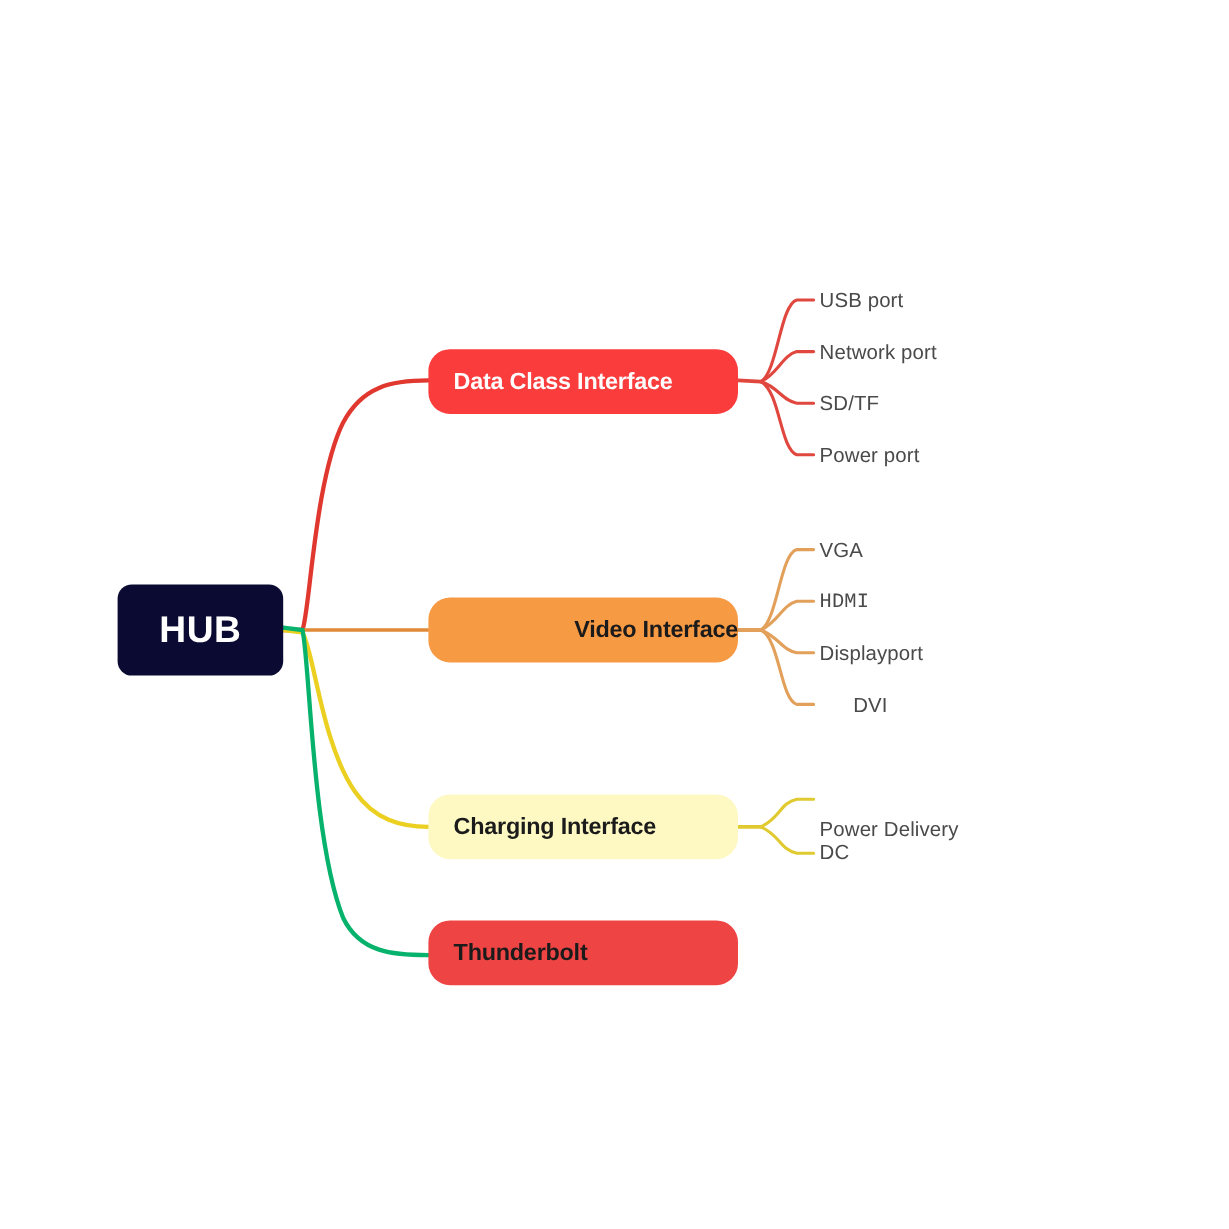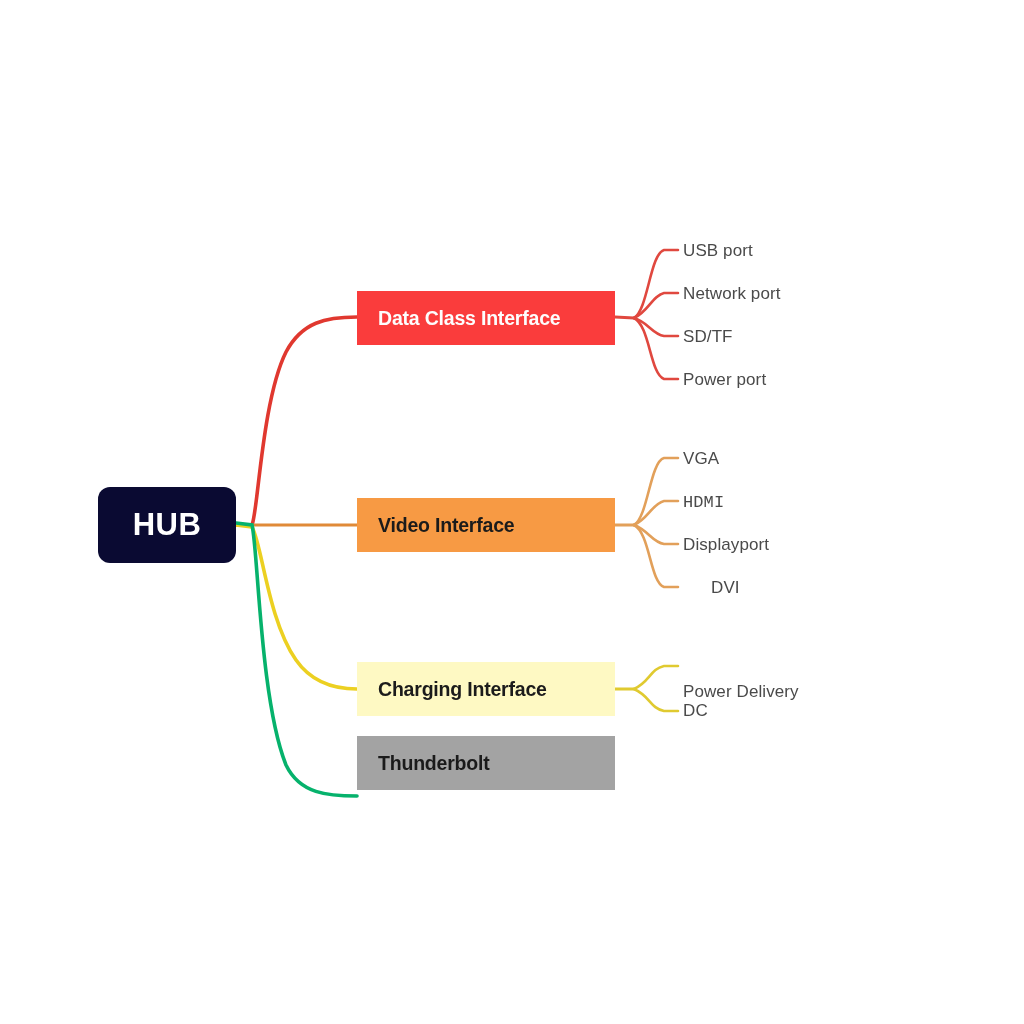--- a/index.html
+++ b/index.html
@@ -24,21 +24,21 @@
     top: 0;
     left: 0;
     width: 1024px;
     height: 1024px;
   }
   .node {
     position: absolute;
     display: flex;
     align-items: center;
     box-sizing: border-box;
-    border-radius: 0;
+    border-radius: 18px;
   }
   .node-label {
     font-weight: bold;
     white-space: nowrap;
     letter-spacing: -0.2px;
   }
   #node-root {
     left: 98px;
     top: 487px;
     width: 138px;
@@ -62,30 +62,31 @@
     font-size: 19.5px;
   }
   #node-data {
     top: 291px;
     background: #fa3c3c;
   }
   #node-data .node-label { color: #fdfdfd; }
   #node-video {
     top: 498px;
     background: #f79a44;
+    justify-content: flex-end;
   }
   #node-video .node-label { color: #1b1b1b; }
   #node-charging {
     top: 662px;
     background: #fef9c3;
   }
   #node-charging .node-label { color: #1b1b1b; }
   #node-thunderbolt {
-    top: 736px;
-    background: #a3a3a3;
+    top: 767px;
+    background: #ef4444;
   }
   #node-thunderbolt .node-label { color: #1b1b1b; }
   .leaf {
     position: absolute;
     font-size: 17px;
     color: #4a4a4a;
     white-space: nowrap;
     transform: translateY(-50%);
     letter-spacing: 0.1px;
   }

